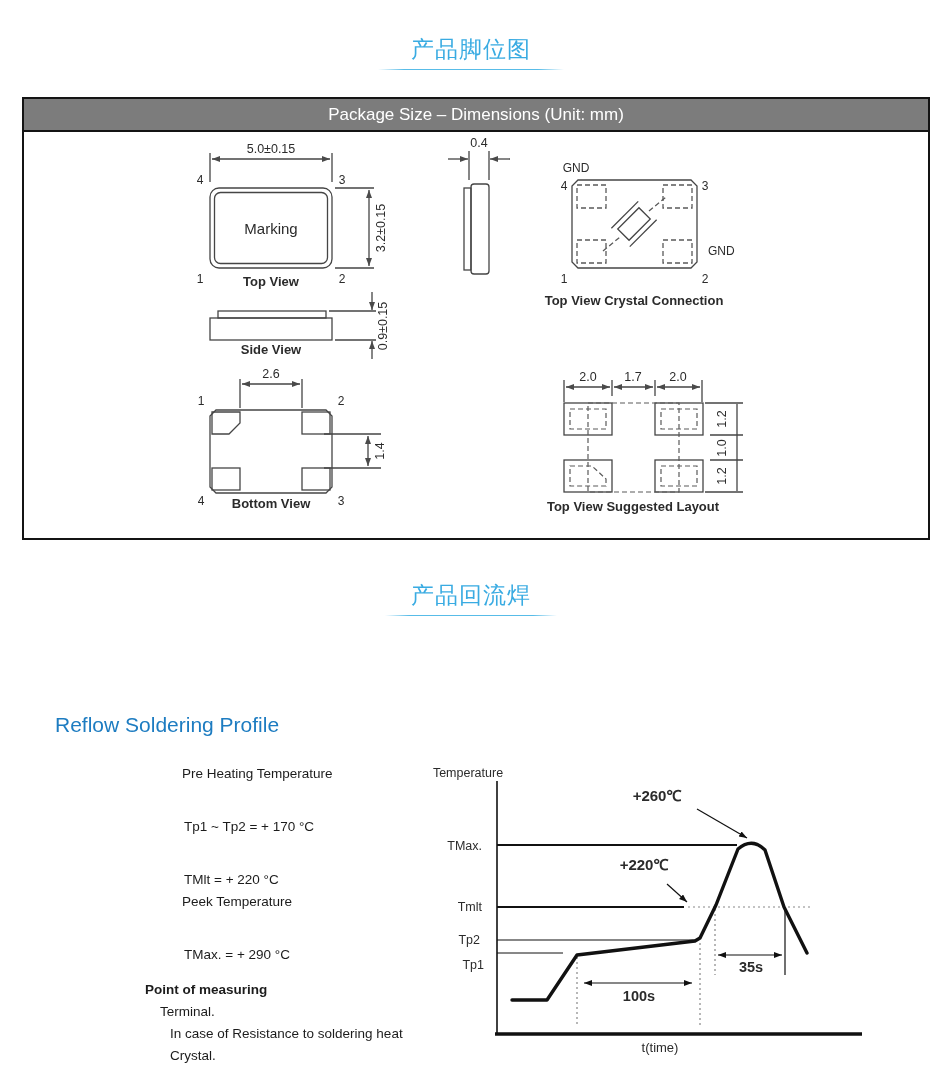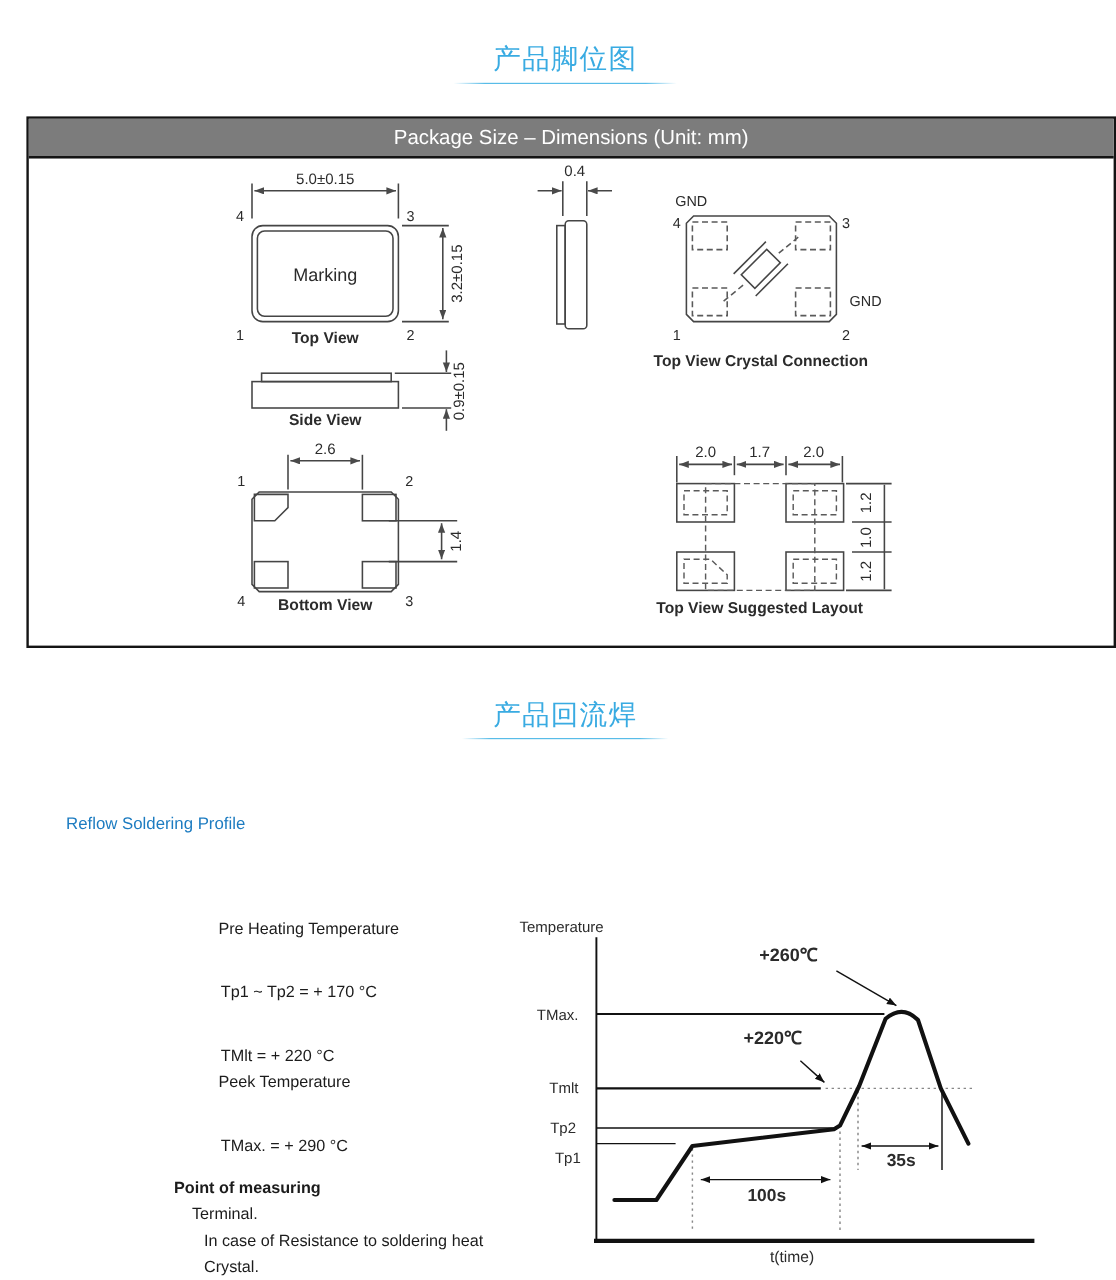--- a/index.html
+++ b/index.html
@@ -23,22 +23,22 @@
     height:31px; line-height:31px; background:#7c7c7c; border-bottom:2px solid #141414;
     color:#ffffff; font-size:17px; text-align:center;
   }
   .pkg-svg { position:absolute; left:0; top:33px; }
   .pkg-svg text, .chart-svg text { font-family:"Liberation Sans", sans-serif; fill:#2b2b2b; stroke:none; }
   .dim { font-size:12.5px; fill:#333; }
   .pin { font-size:12px; fill:#333; }
   .marking { font-size:15px; fill:#1f1f1f; }
   .viewlabel { font-size:13px; font-weight:bold; fill:#3b3b3b; }
   .reflow-heading {
-    position:absolute; left:55px; top:678px;
-    color:#1d7cc1; font-size:14px; font-weight:500;
+    position:absolute; left:55px; top:713px;
+    color:#1d7cc1; font-size:21px; font-weight:500;
   }
   .reflow-notes {
     position:absolute; left:142px; top:763px; width:300px;
     font-size:13.5px; line-height:22px; color:#1c1c1c;
   }
   .reflow-notes .grp-b { margin-top:13px; }
   .nl-a0,.nl-a2,.nl-a4 { margin-left:40px; }
   .nl-a1,.nl-a3,.nl-a5 { margin-left:42px;margin-top:31px; }
   .nl-b0 { margin-left:3px;font-weight:bold; }
   .nl-b1,.nl-b3,.nl-b4 { margin-left:28px; }

